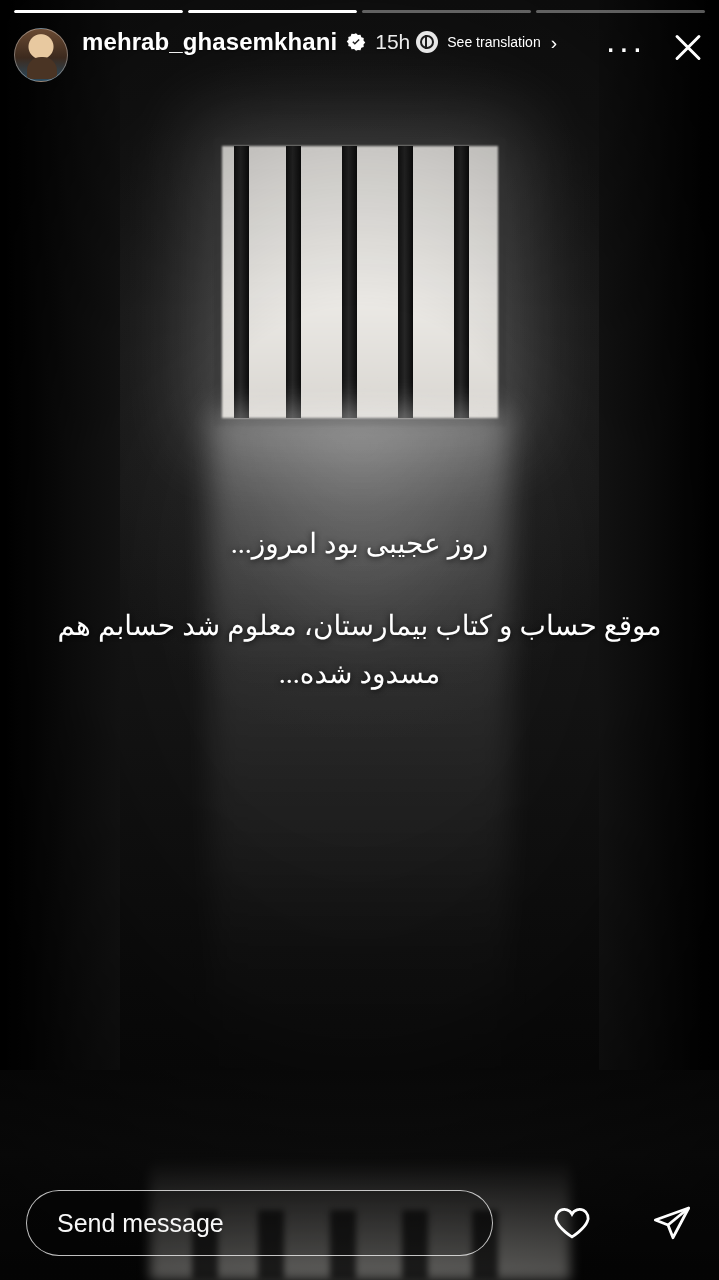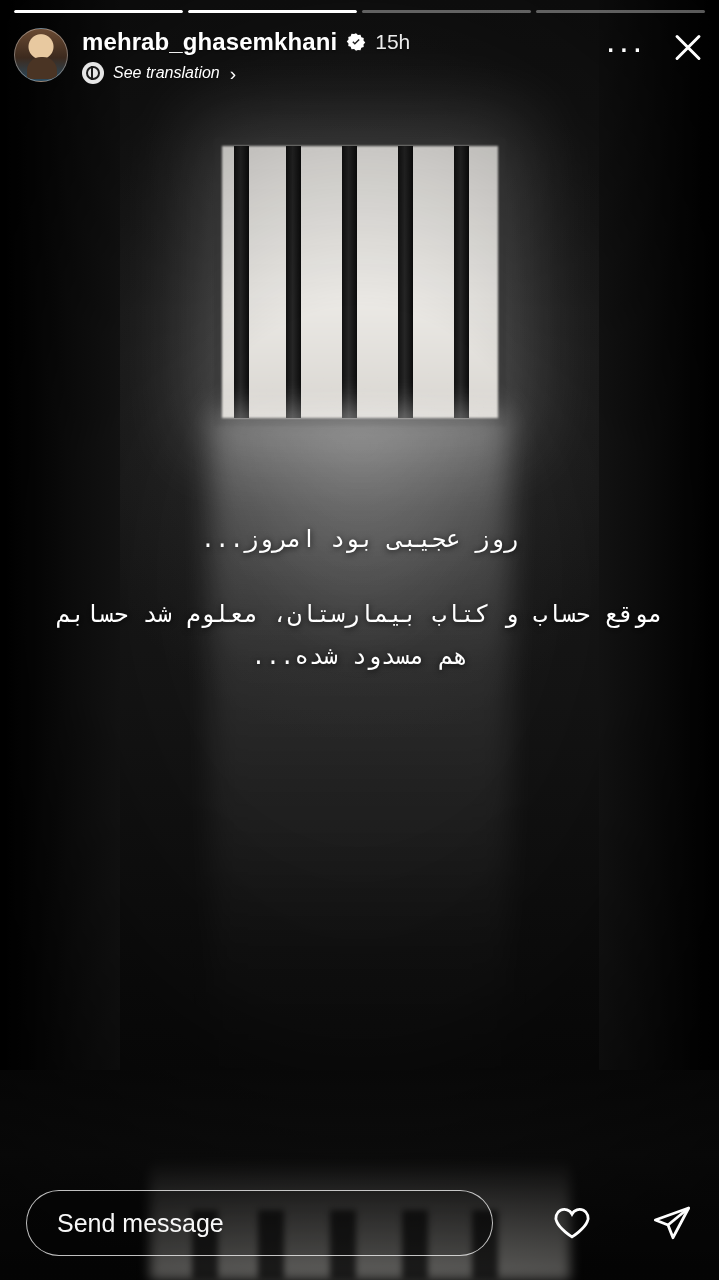--- a/index.html
+++ b/index.html
@@ -157,21 +157,21 @@
     content: "";
     position: absolute;
     left: 12px; bottom: 2px;
     width: 30px; height: 22px;
     border-radius: 14px 14px 0 0;
     background: #4a3424;
   }
   .head-text {
     margin-left: 14px;
     display: flex;
-    flex-direction: column;
+    flex-direction: row;
     gap: 6px;
     padding-top: 2px;
   }
   .name-row {
     display: flex;
     align-items: center;
     gap: 9px;
   }
   .username {
     color: #fff;
@@ -209,23 +209,22 @@
   }
   .translate-icon::after {
     content: "";
     position: absolute;
     left: 9px; top: 4px;
     width: 2px; height: 14px;
     background: #1c1c1c;
   }
   .translate-label {
     color: #fff;
-    font-size: 16px;
+    font-size: 14px;
     text-shadow: 0 1px 3px rgba(0,0,0,0.6);
-    font-style: italic;
   }
   .chevron {
     color: #fff;
     font-size: 19px;
     line-height: 1;
     margin-left: 1px;
   }
   .head-actions {
     margin-left: auto;
     display: flex;
@@ -259,24 +258,24 @@
     position: absolute;
     left: 40px; right: 40px;
     top: 520px;
     z-index: 10;
     text-align: center;
     direction: rtl;
     color: #fff;
     text-shadow: 0 1px 6px rgba(0,0,0,0.85);
   }
   .caption p {
-    font-size: 24px;
+    font-size: 28px;
     line-height: 1.72;
     margin-bottom: 28px;
-    font-family: Liberation Mono, monospace;
+    font-family: Liberation Serif, serif;
   }
   .caption p.lead { margin-bottom: 34px; }
   .caption p:last-child { margin-bottom: 8px; text-align: center; }
 
   
   .bottom-bar {
     position: absolute;
     left: 0; right: 0;
     bottom: 22px;
     height: 70px;

